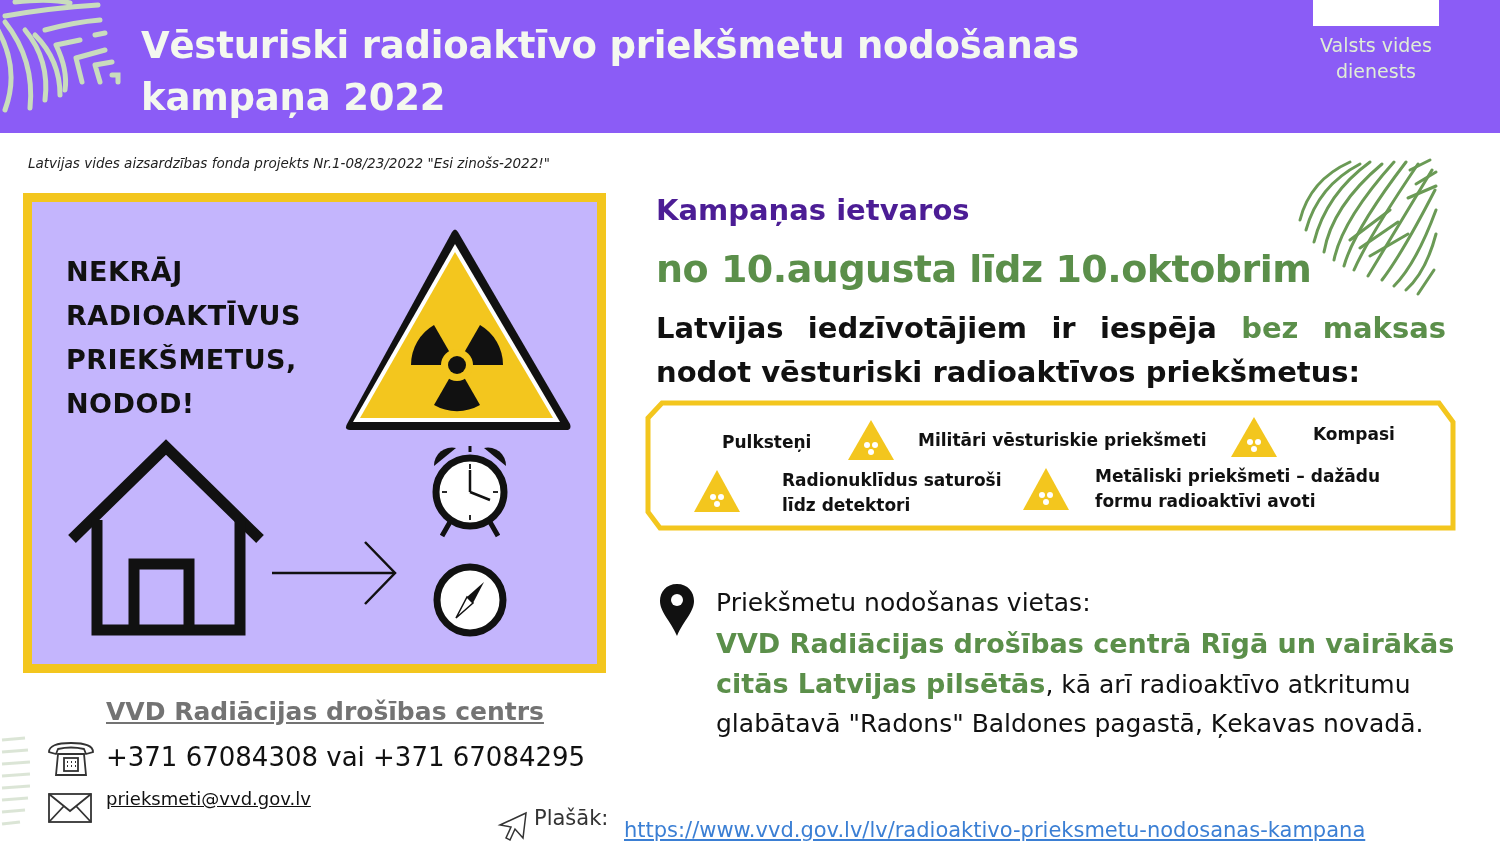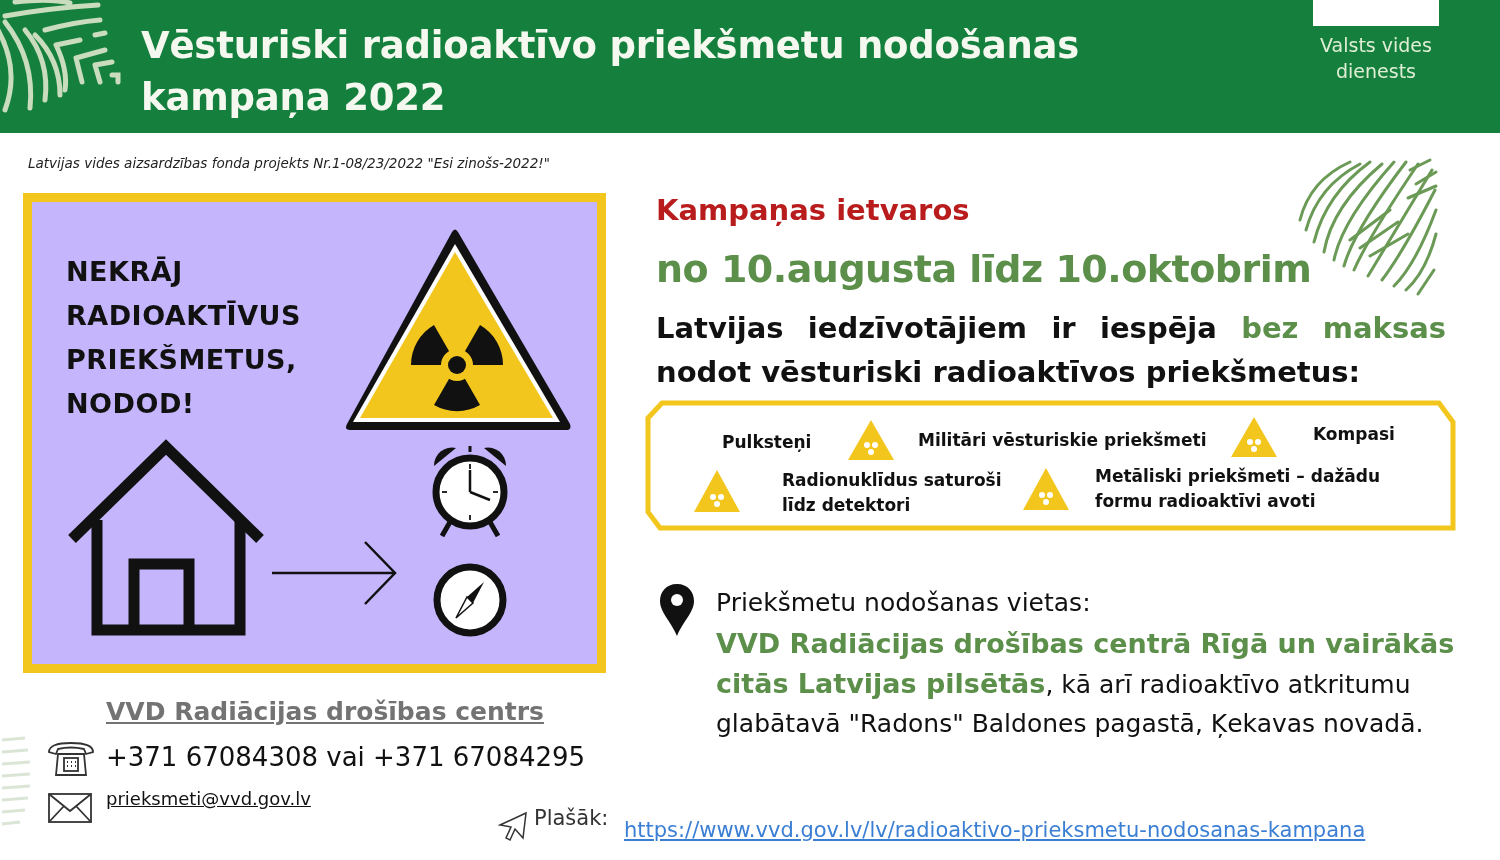--- a/index.html
+++ b/index.html
@@ -1,34 +1,34 @@
 <!DOCTYPE html>
 <html><head>
 <meta charset="utf-8">
 <style>
   * { box-sizing: border-box; margin: 0; padding: 0; }
   html, body { width: 1500px; height: 860px; overflow: hidden; background: #ffffff; }
   body { position: relative; font-family: "DejaVu Sans", sans-serif; color: #111; }
 
-  .header { position: absolute; left: 0; top: 0; width: 1500px; height: 133px; background: #15803d; }
+  .header { position: absolute; left: 0; top: 0; width: 1500px; height: 133px; background: #8b5cf6; }
   .header-fp { position: absolute; left: 0; top: 0; width: 130px; height: 125px; }
   .header-title { position: absolute; left: 141px; top: 20px; width: 1000px; color: #f4f8ef;
     font-size: 37px; font-weight: bold; line-height: 52px; letter-spacing: -0.2px; }
   .logo-box { position: absolute; left: 1313px; top: 0; width: 126px; height: 26px; background: #ffffff; }
   .logo-text { position: absolute; left: 1300px; top: 32px; width: 152px; text-align: center; color: #e0eed6;
     font-size: 19px; line-height: 26px; }
 
   .project-note { position: absolute; left: 28px; top: 155px; font-family: "DejaVu Sans", sans-serif; font-style: italic;
     font-size: 13.5px; color: #222; }
 
   .poster { position: absolute; left: 23px; top: 193px; width: 583px; height: 480px; border: 9px solid #f3c61e; background: #c4b5fd; }
   .poster-slogan { position: absolute; left: 34px; top: 48px; font-weight: bold; font-size: 27px; line-height: 44px; color: #111; letter-spacing: 0.5px; }
   .poster-svg { position: absolute; left: 0; top: 0; }
 
-  .campaign-intro { position: absolute; left: 656px; top: 193px; font-weight: bold; font-size: 29px; color: #b91c1c; }
+  .campaign-intro { position: absolute; left: 656px; top: 193px; font-weight: bold; font-size: 29px; color: #4c1d95; }
   .campaign-dates { position: absolute; left: 656px; top: 247px; font-weight: bold; font-size: 38px; color: #5b8f4a; letter-spacing: -0.5px; }
   .campaign-text { position: absolute; left: 656px; top: 306px; width: 790px; font-weight: bold; font-size: 29px; line-height: 44px; color: #111; text-align: justify; text-align-last: left; }
   .campaign-text .green { color: #5b8f4a; }
   .fp-right { position: absolute; left: 1290px; top: 150px; }
 
   .items-box { position: absolute; left: 644px; top: 400px; width: 812px; height: 132px; }
   .items-box svg { position: absolute; left: 0; top: 0; }
   .item { position: absolute; font-weight: bold; font-size: 17px; color: #111; line-height: 25px; }
   .mini-tri { position: absolute; }
 

